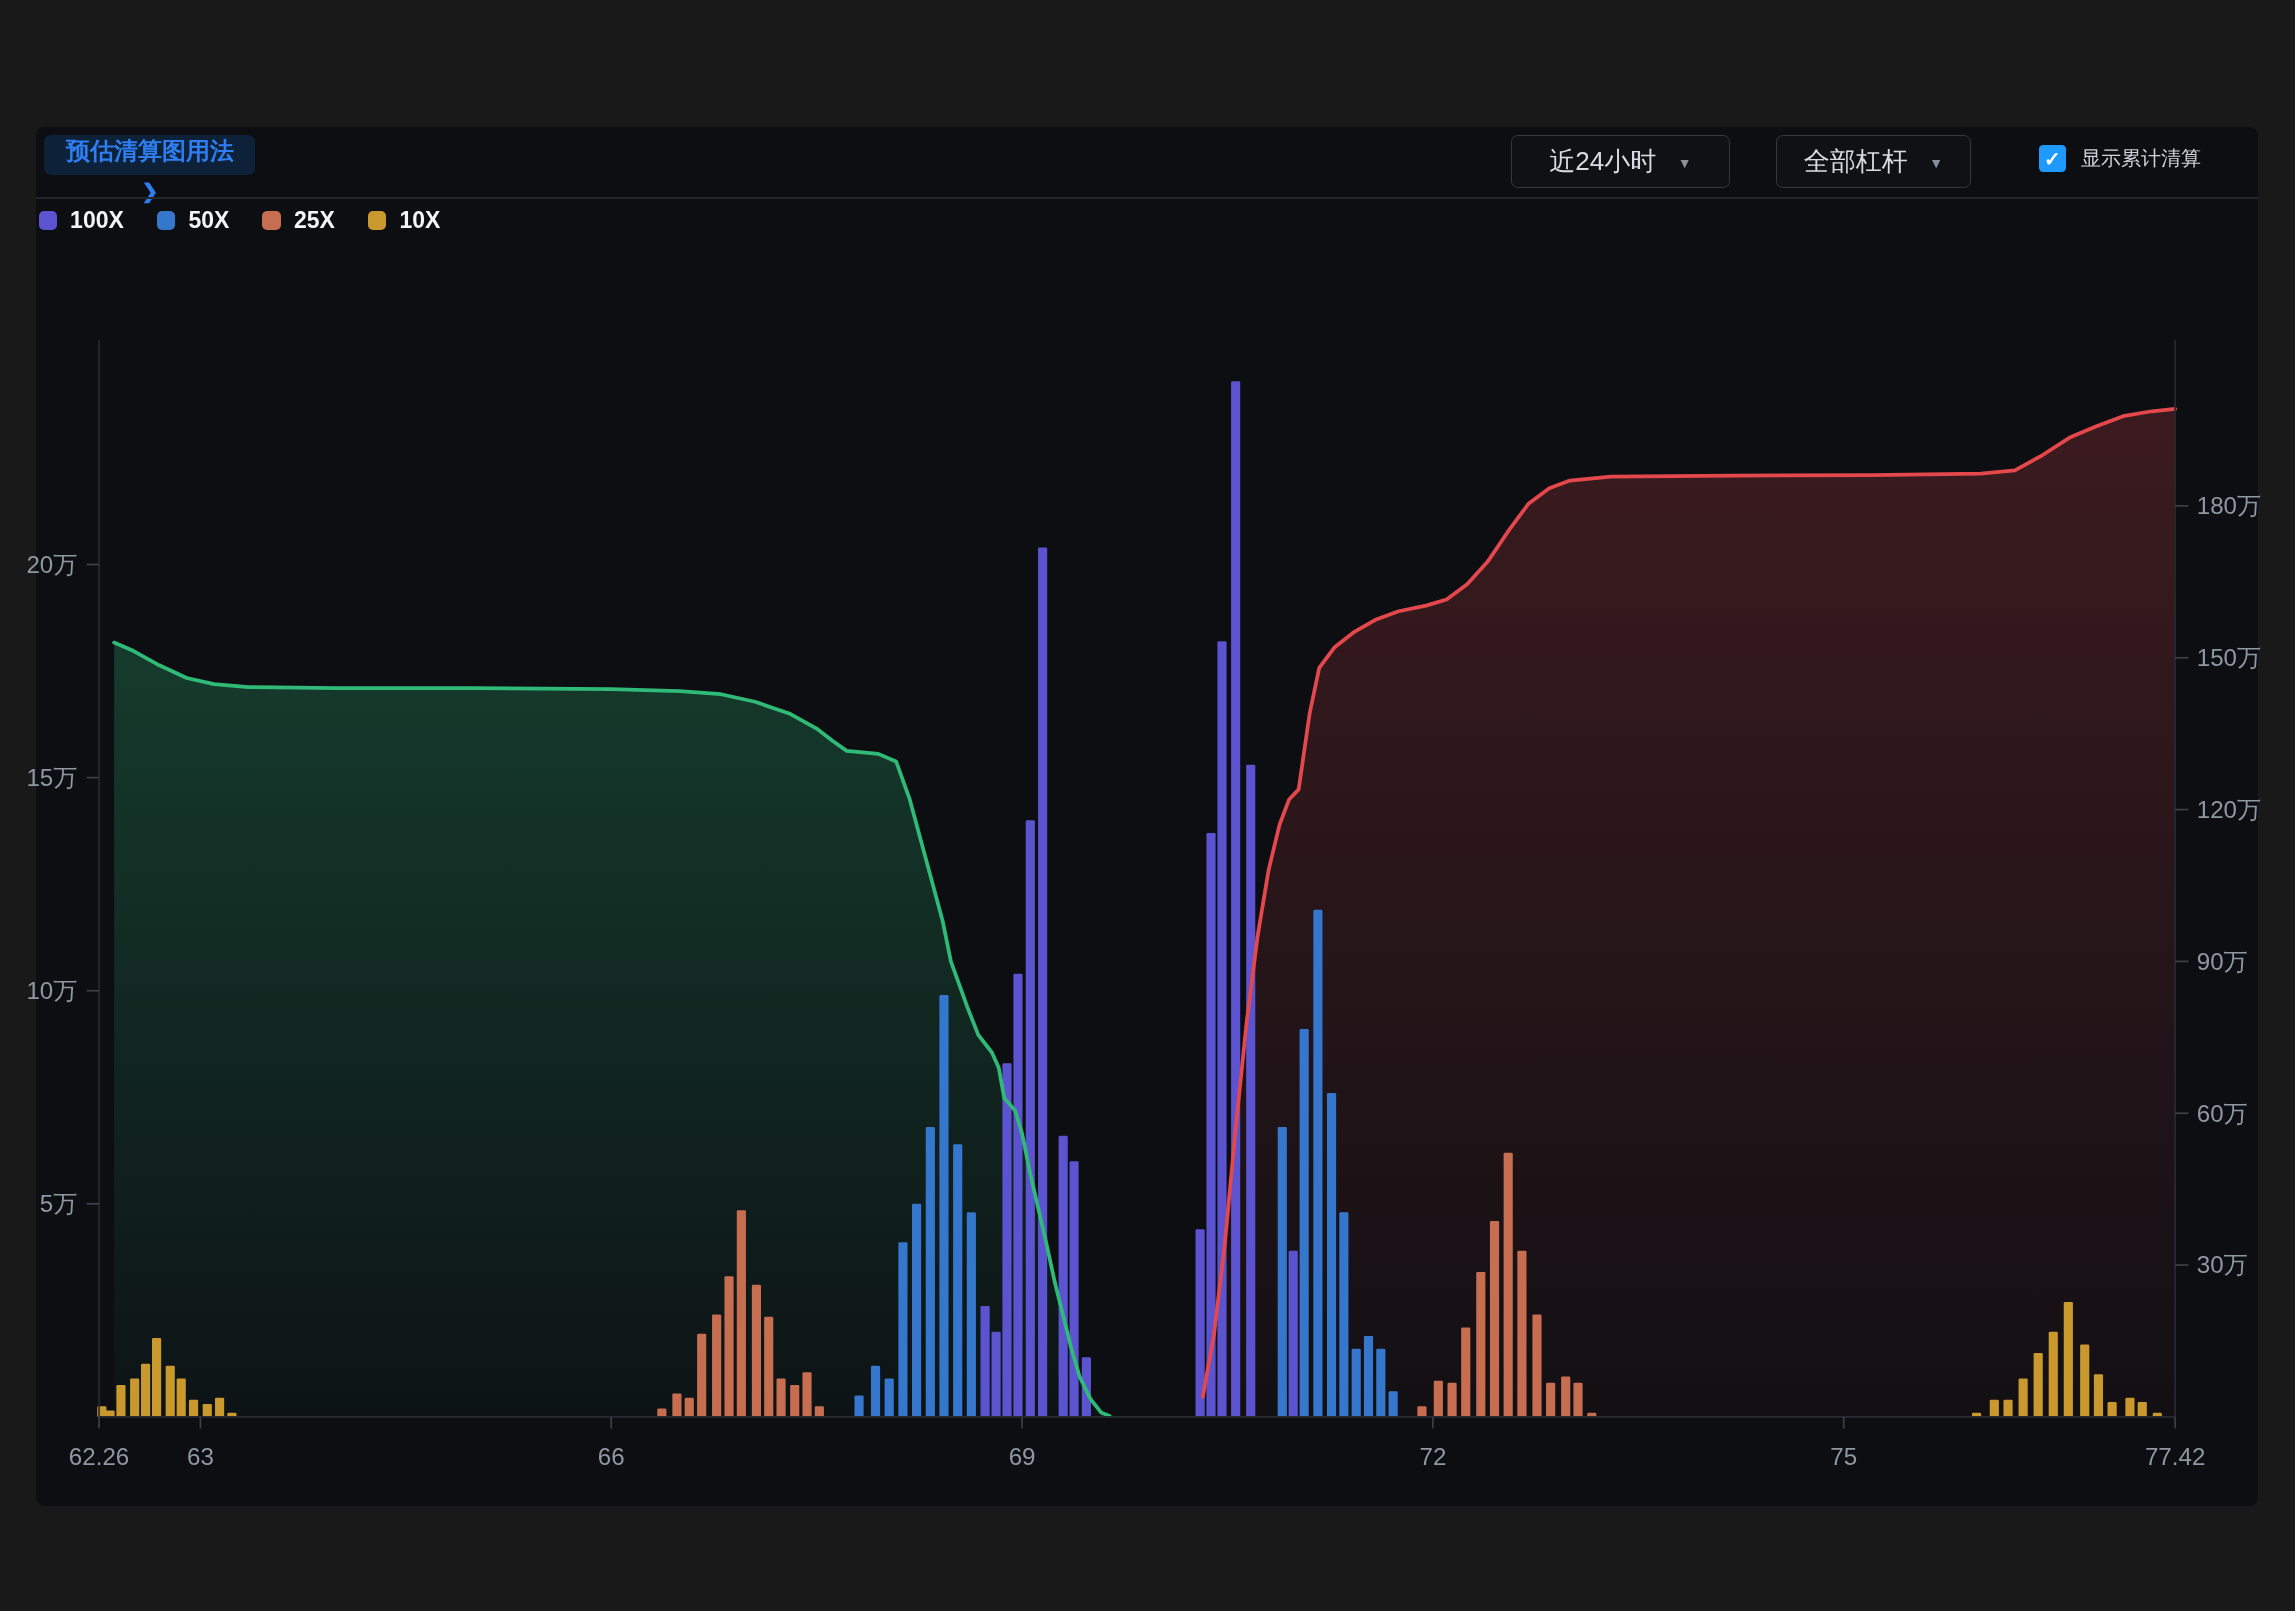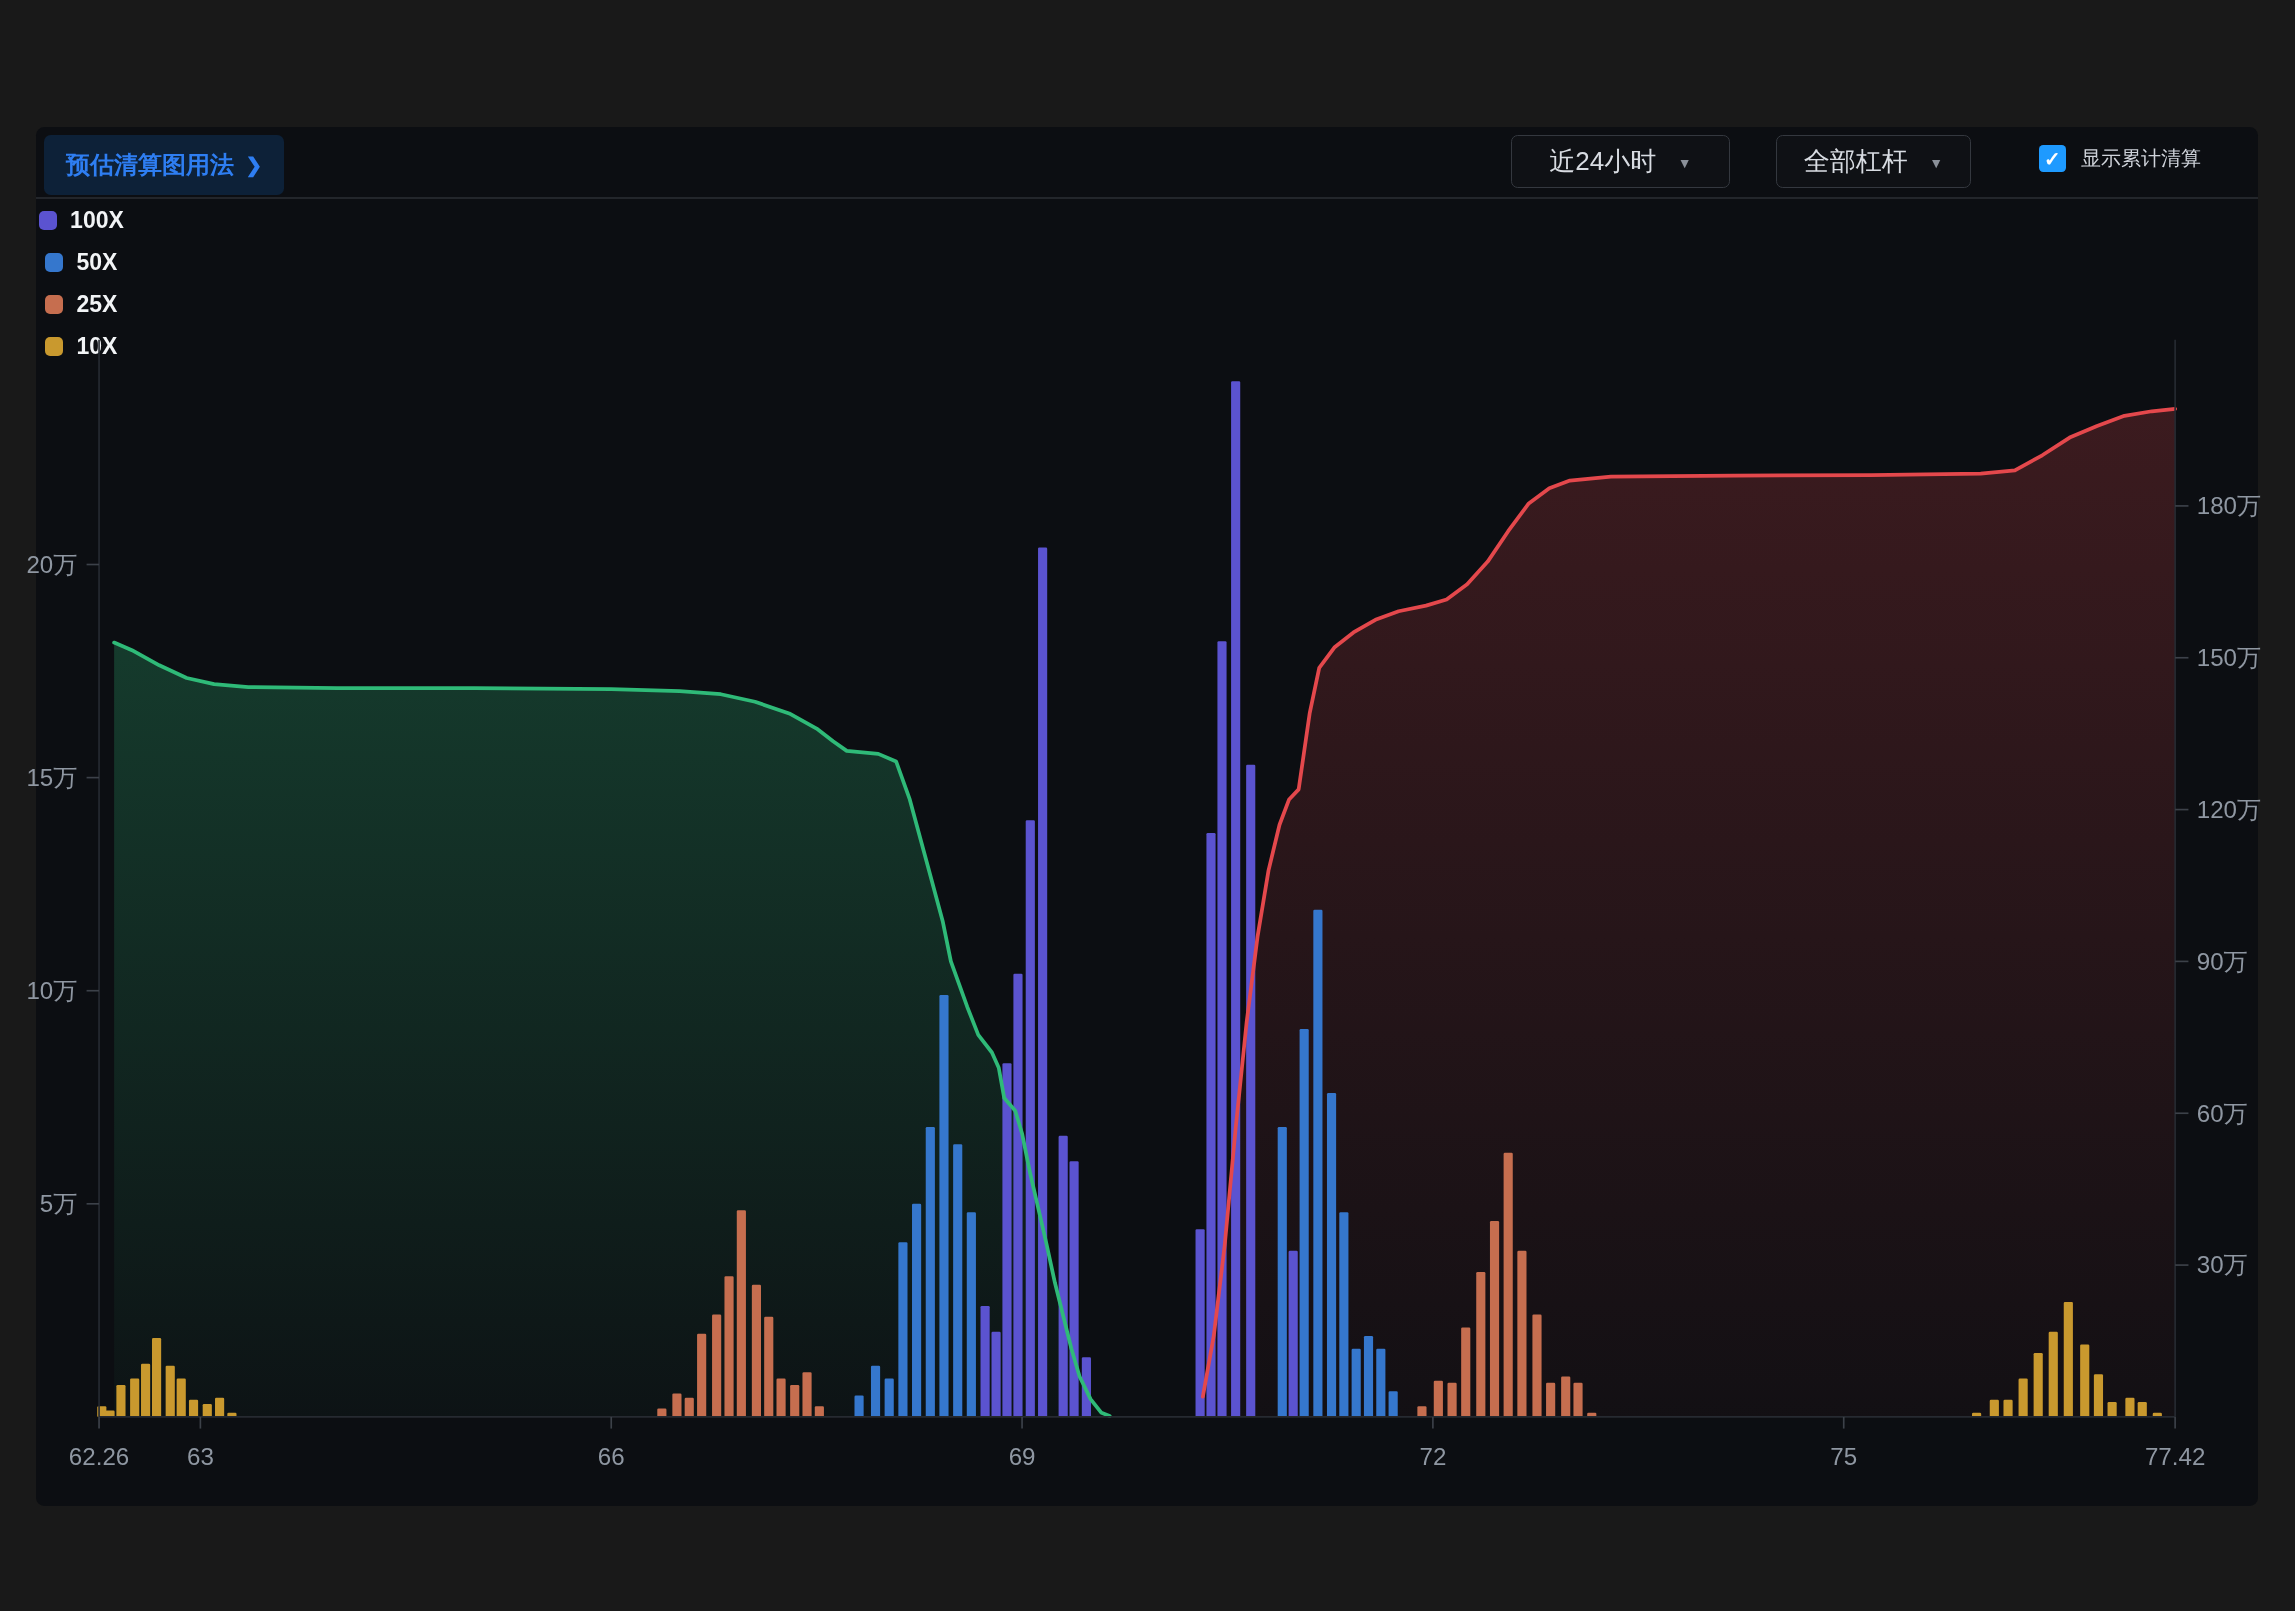--- a/index.html
+++ b/index.html
@@ -7,25 +7,26 @@
     width:2295px;height:1611px;position:relative;
     background:#191919;
     font-family:"Liberation Sans", sans-serif;
     overflow:hidden;
   }
   .panel{
     position:absolute;left:36px;top:127px;width:2222px;height:1379px;
     background:#0c0e12;border-radius:8.3px;
   }
   .usage-btn{
-    position:absolute;left:8.3px;top:8.3px;height:60px;
+    position:absolute;left:8.3px;top:8.3px;height:40px;
     background:#0d2138;border:none;border-radius:6.7px;
     color:#2e7ef2;font-size:24px;font-weight:600;
     padding:0 21.6px;display:flex;align-items:center;gap:11.7px;cursor:pointer;
     font-family:"Liberation Sans", sans-serif;
+    flex-direction:column;
   }
   .usage-btn .chev{font-size:20px;font-weight:700;}
   .dropdown{
     position:absolute;top:8.3px;height:53px;box-sizing:border-box;
     background:#0f1115;border:1.7px solid #34383f;border-radius:6.7px;
     color:#d8dce2;font-size:26px;display:flex;align-items:center;justify-content:center;gap:21.6px;
     cursor:pointer;
   }
   .dd-time{left:1475px;width:219px;}
   .dd-lev{left:1740px;width:195px;}
@@ -36,21 +37,21 @@
   .checkbox{
     width:27px;height:27px;border-radius:4.2px;background:#1e9aff;
     display:flex;align-items:center;justify-content:center;
     color:#fff;font-size:20px;font-weight:700;
   }
   .checkbox-label{color:#cfd3da;font-size:20px;}
   .separator{
     position:absolute;left:0;top:70px;width:2222px;height:1.7px;background:#23262b;
   }
   .legend{
-    position:absolute;left:2.5px;top:80px;display:flex;align-items:center;gap:15px;flex-direction:column;
+    position:absolute;left:2.5px;top:80px;display:flex;align-items:center;gap:33px;
   }
   .legend-item{display:flex;align-items:center;gap:13.3px;cursor:pointer;}
   .legend-swatch{width:18.3px;height:18.3px;border-radius:5px;}
   .legend-label{color:#f2f4f6;font-size:23px;font-weight:700;}
   svg.chart{position:absolute;left:0;top:0;}
   text{font-family:"Liberation Sans", sans-serif;}
 </style>
 </head>
 <body>
 

